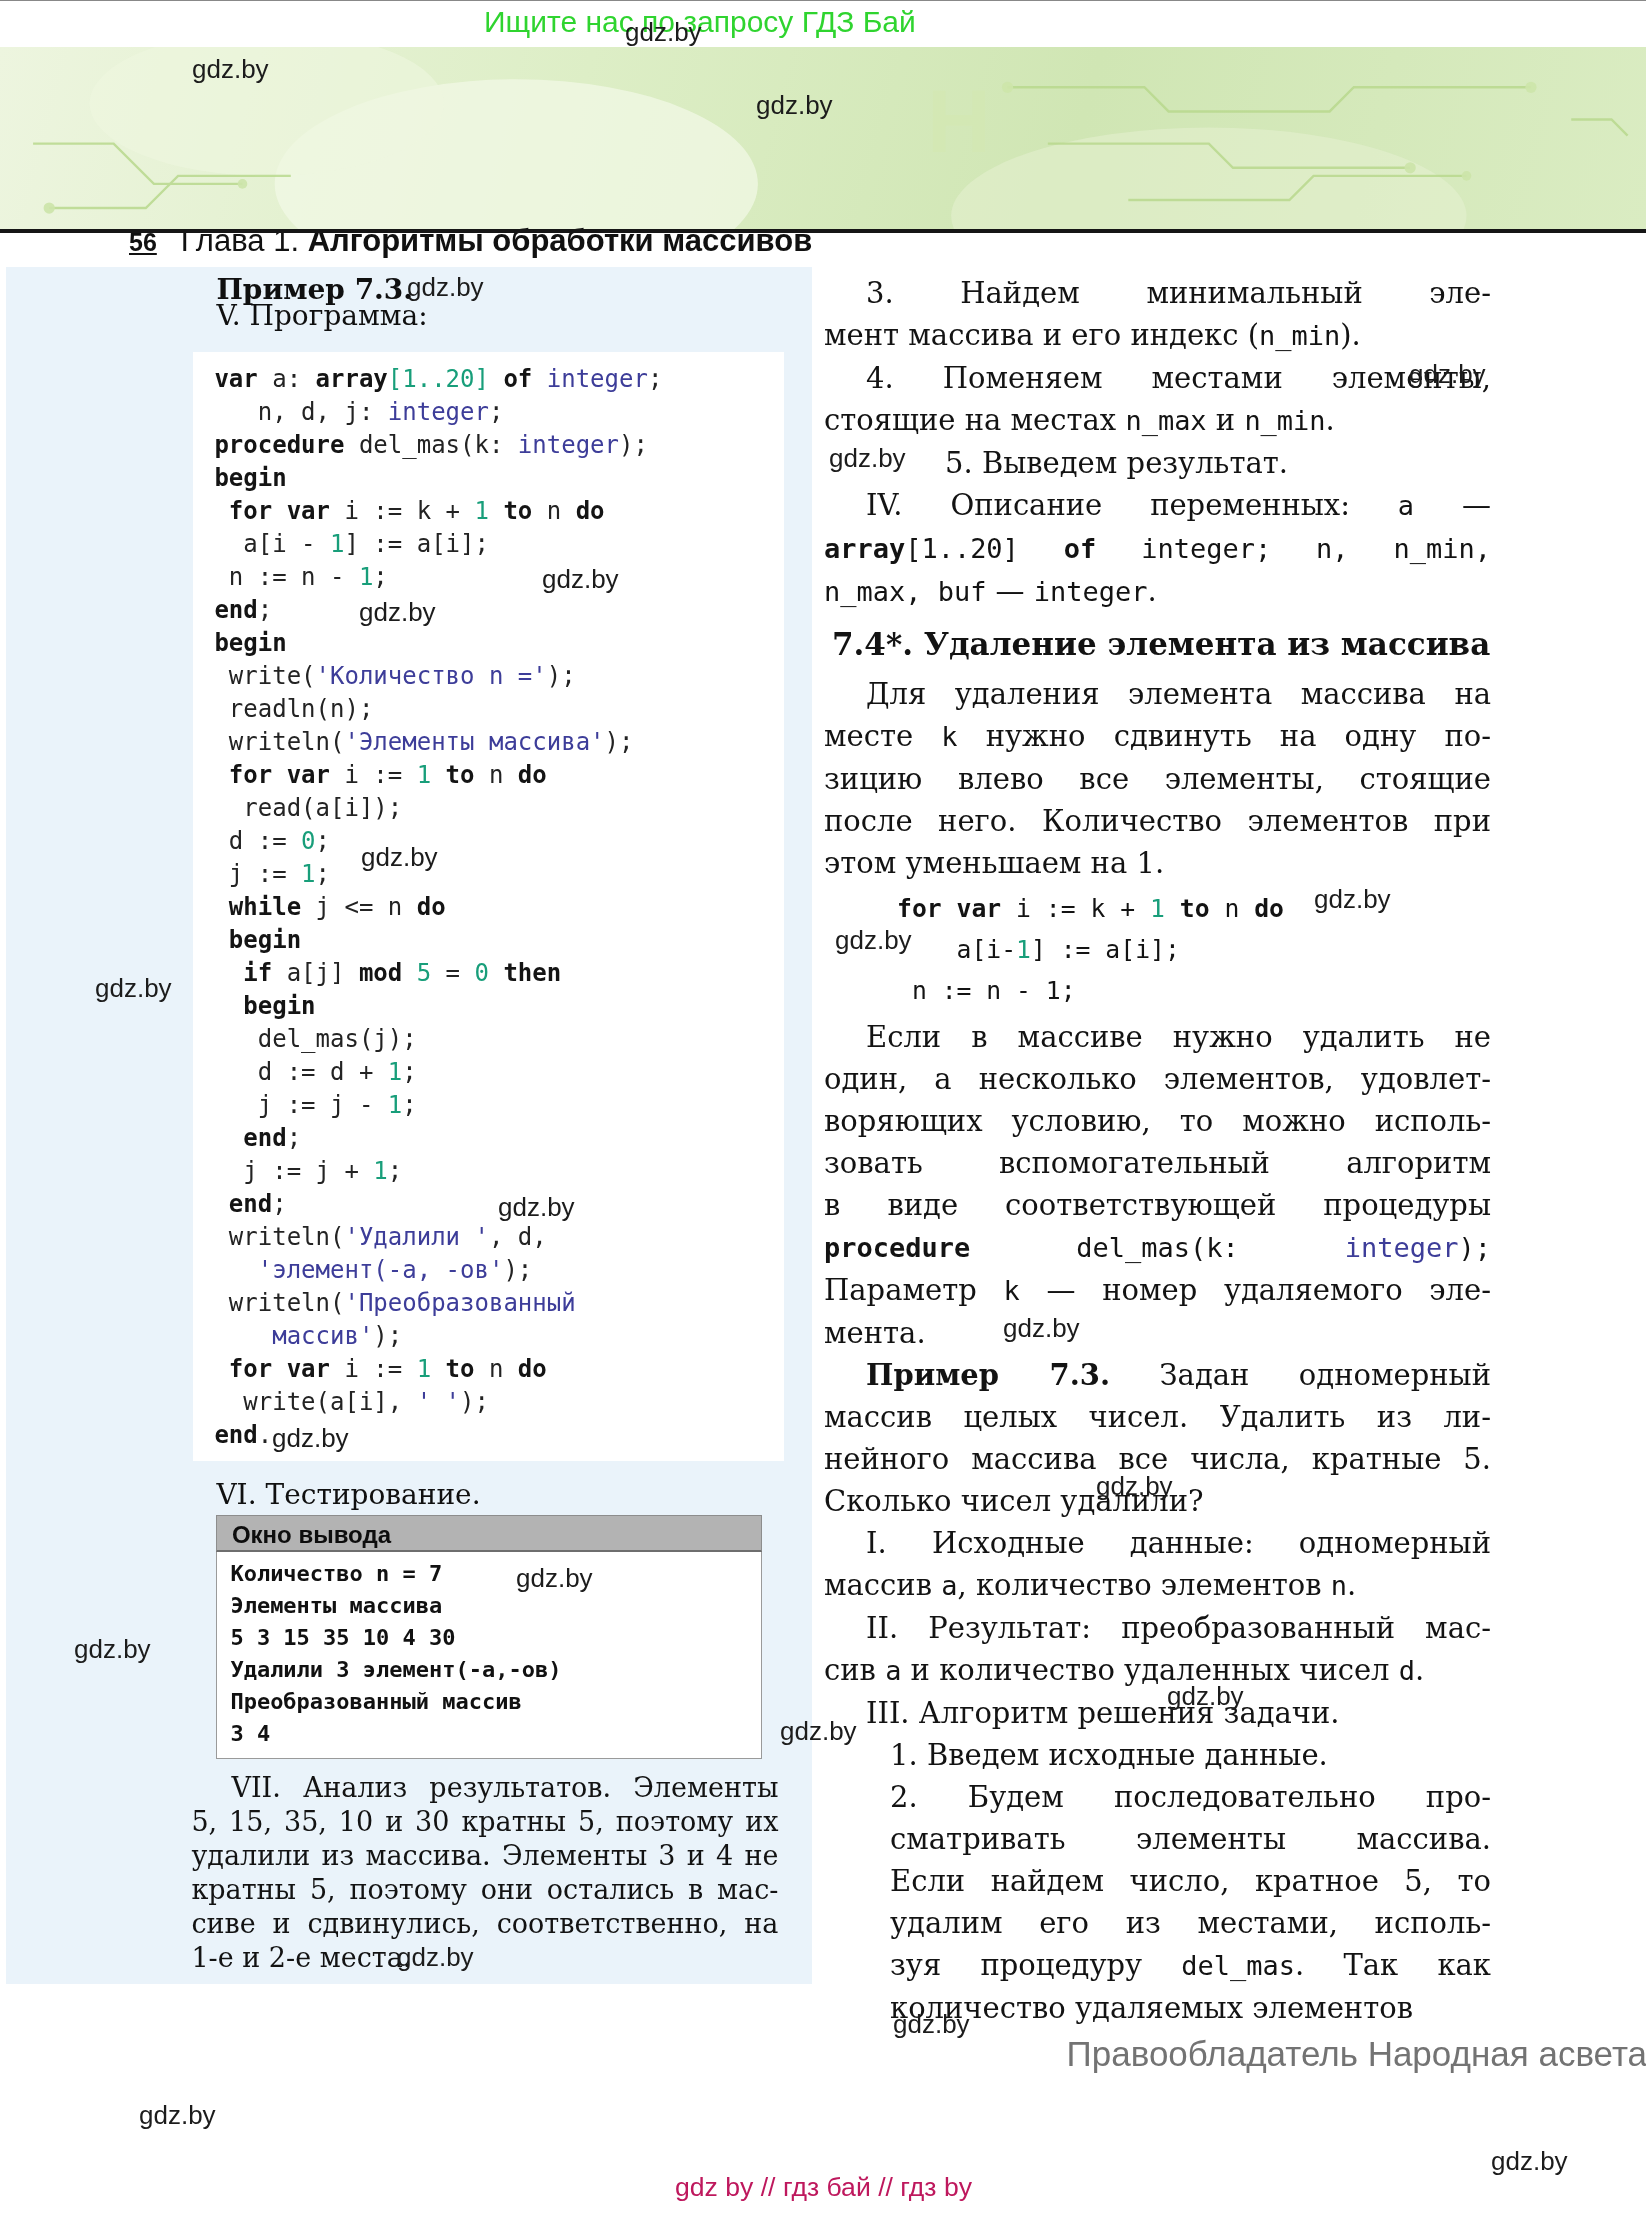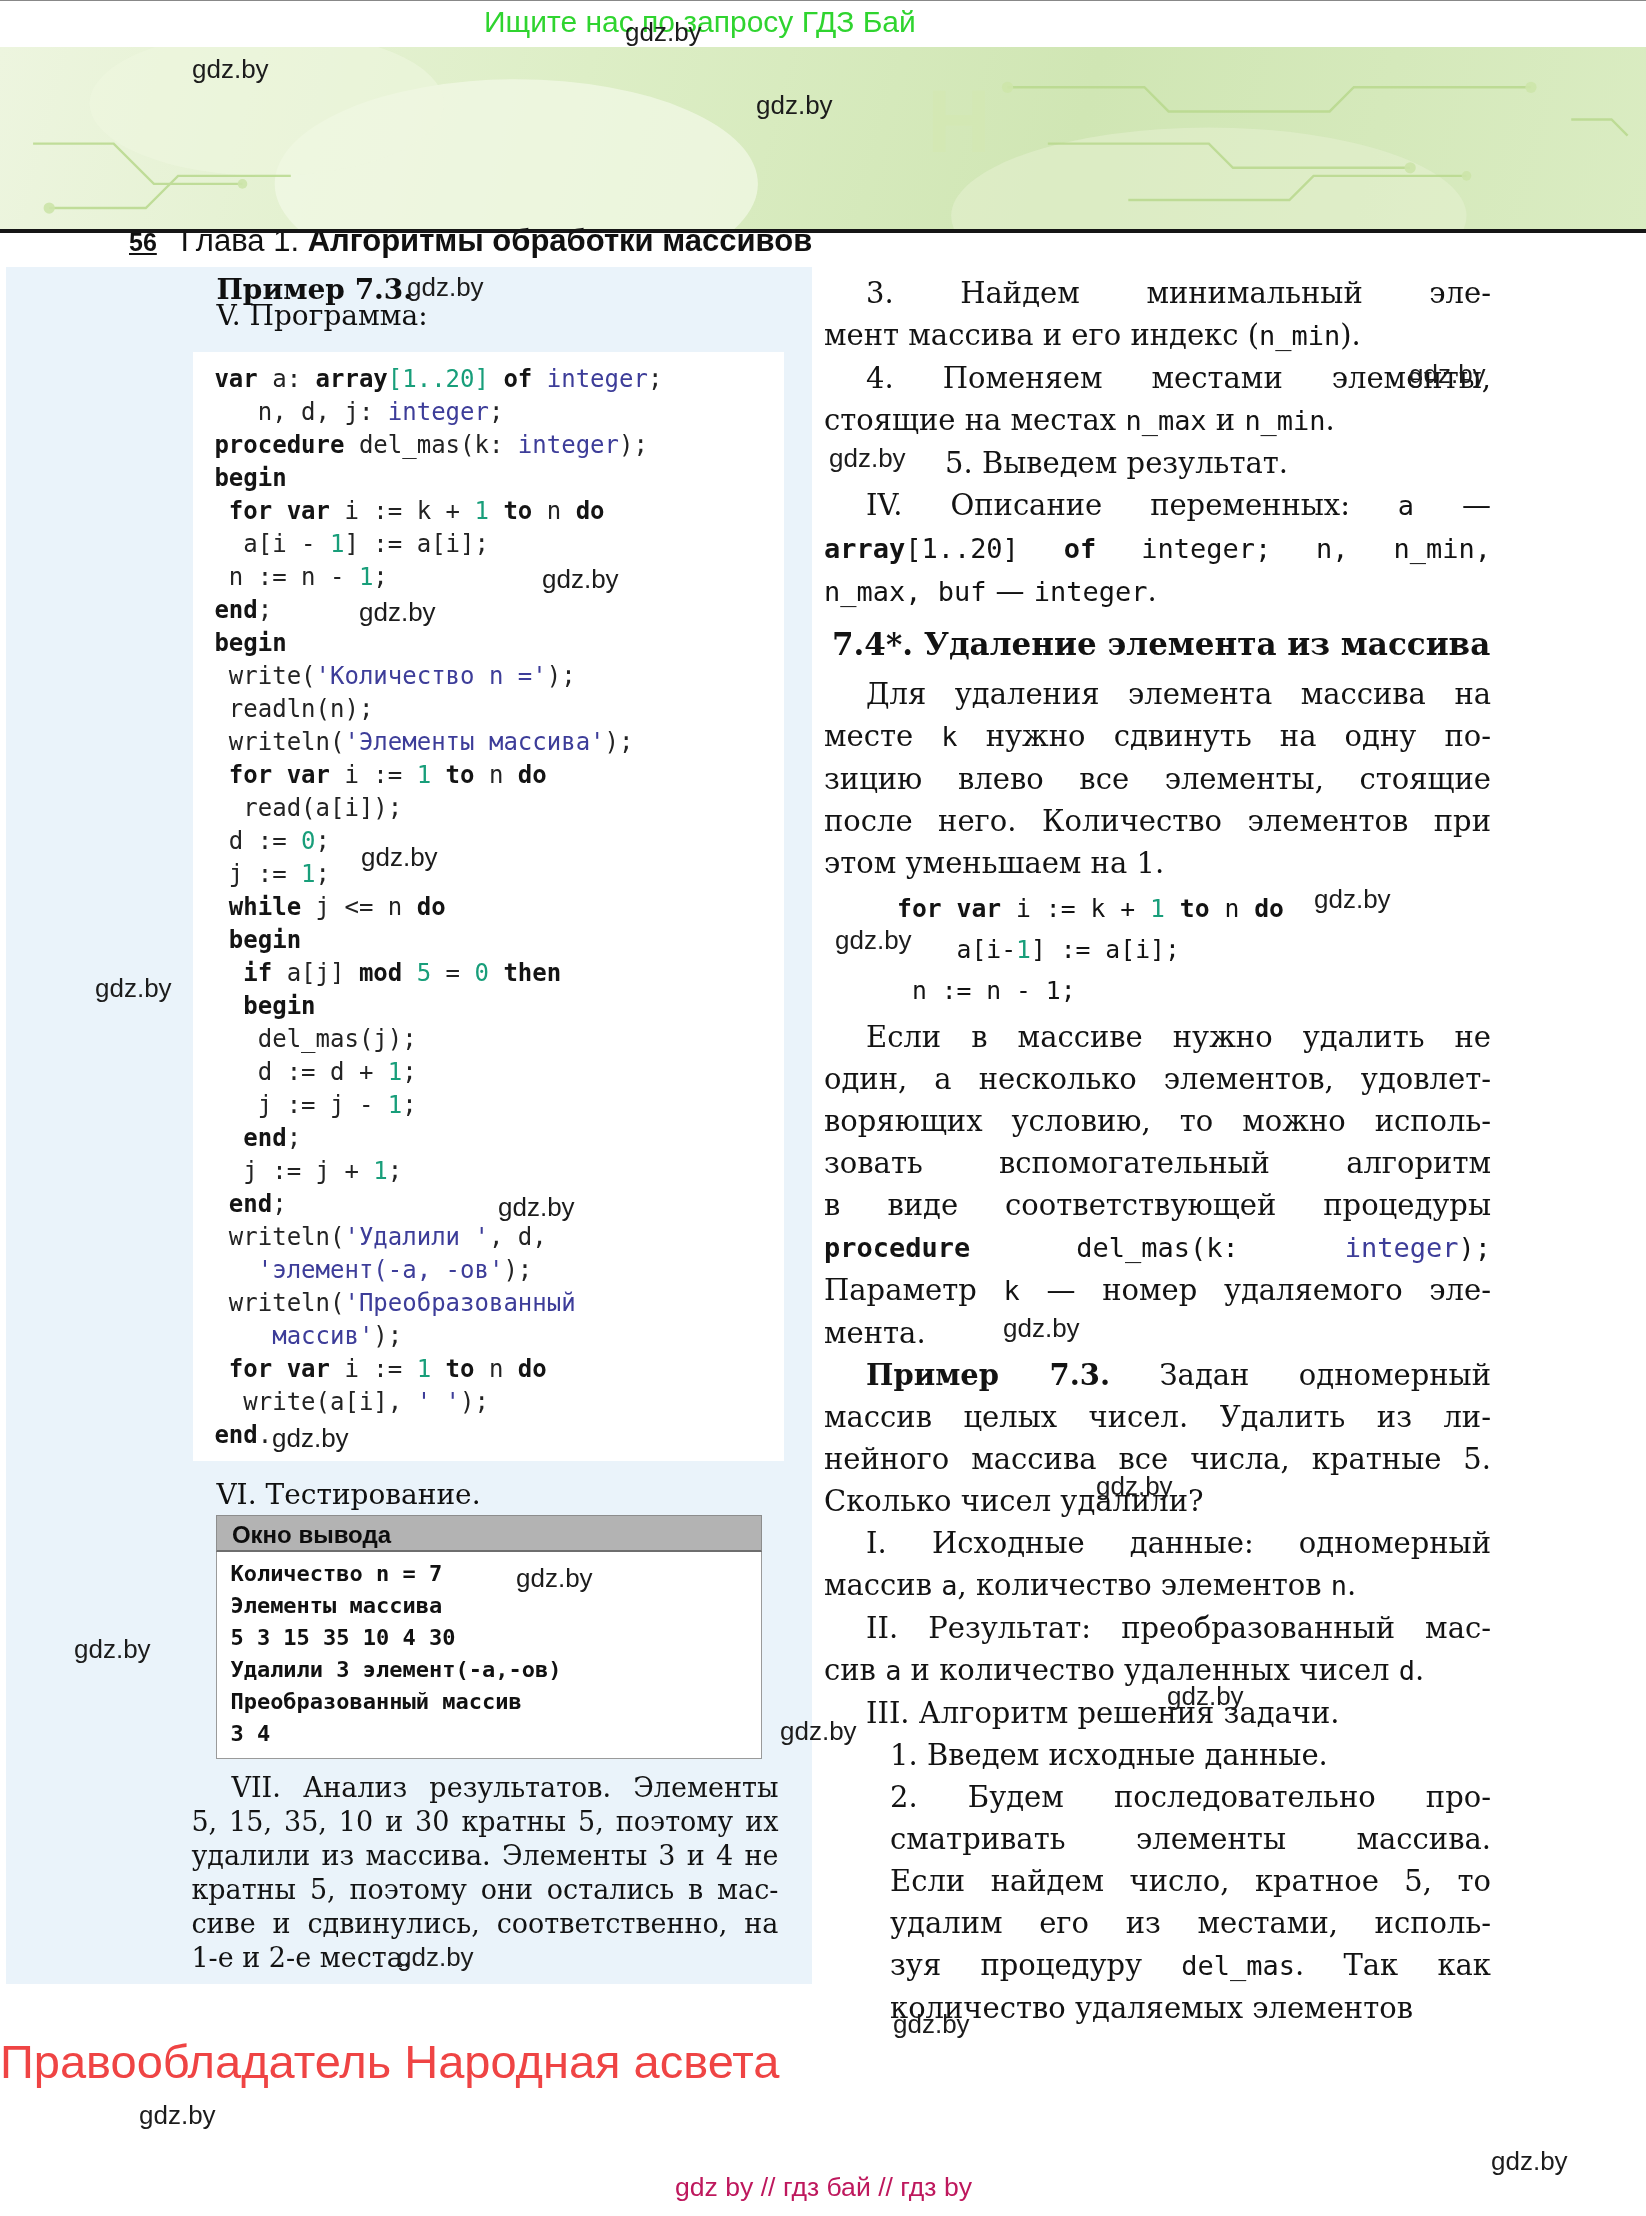--- a/index.html
+++ b/index.html
@@ -67,22 +67,22 @@
   .tok-sb{font-weight:bold;}
   .tok-m{font-family:"DejaVu Sans Mono",monospace;font-size:0.93em;}
   .tok-mb{font-family:"DejaVu Sans Mono",monospace;font-size:0.93em;font-weight:bold;}
   .tok-mn{font-family:"DejaVu Sans Mono",monospace;font-size:0.93em;color:#189e7a;}
   .tok-mt{font-family:"DejaVu Sans Mono",monospace;font-size:0.93em;color:#3d3d99;}
 
   
   .wm{position:absolute;font-family:"Liberation Sans",sans-serif;font-size:26px;color:#1c1c1c;white-space:nowrap;}
 
   
-  .copyright{position:absolute;left:0;top:2033px;width:100%;text-align:left;
-             font-family:"Liberation Sans",sans-serif;font-size:47px;color:#ef4444;}
+  .copyright{position:absolute;left:0;top:2033px;width:100%;text-align:right;
+             font-family:"Liberation Sans",sans-serif;font-size:35px;color:#737373;}
   .bottomlinks{position:absolute;left:0;top:2171px;width:100%;text-align:center;
                font-family:"Liberation Sans",sans-serif;font-size:26.6px;color:#be185d;}
 </style>
 </head>
 <body>
 
 <div class="page">
 
   <div class="topstrip">
     <span class="t">Ищите нас по запросу ГДЗ Бай</span>

